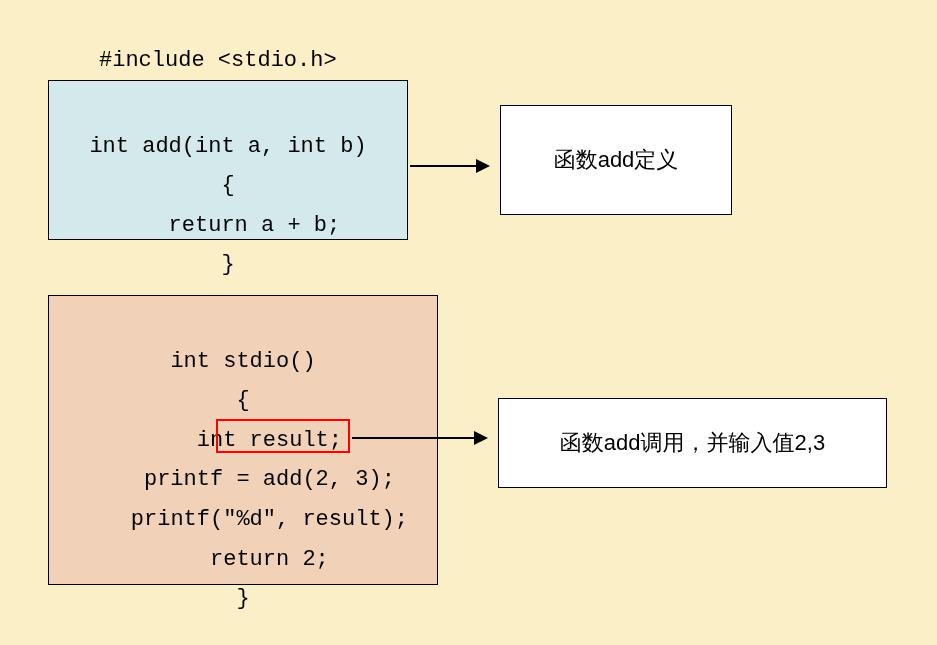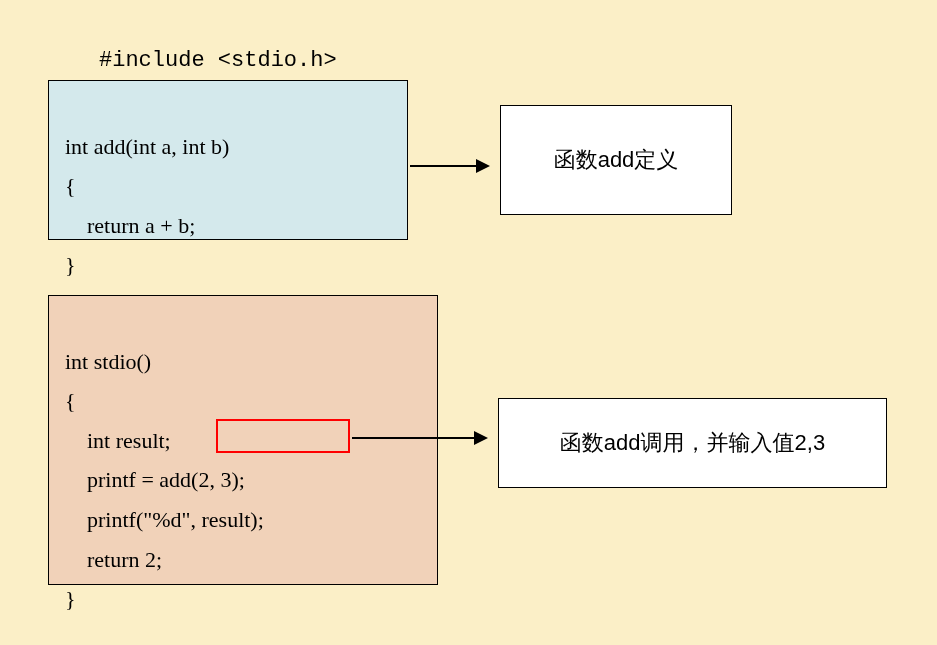--- a/index.html
+++ b/index.html
@@ -17,24 +17,25 @@
   .include-line {
     position: absolute;
     left: 51px;
     top: 48px;
     font-family: "Consolas", "Courier New", monospace;
     margin-left: 48px;
   }
   .code-box {
     position: absolute;
     border: 1.5px solid #000;
-    padding: 6px 16px;
+    padding: 6px 8px;
     white-space: pre;
     line-height: 1.8;
-    font-family: Liberation Serif, serif;
+    font-family: Liberation Mono, monospace;
+    text-align: center;
   }
   .box-add {
     left: 48px;
     top: 80px;
     width: 360px;
     height: 160px;
     background: #d4e9ec;
   }
   .box-main {
     left: 48px;

